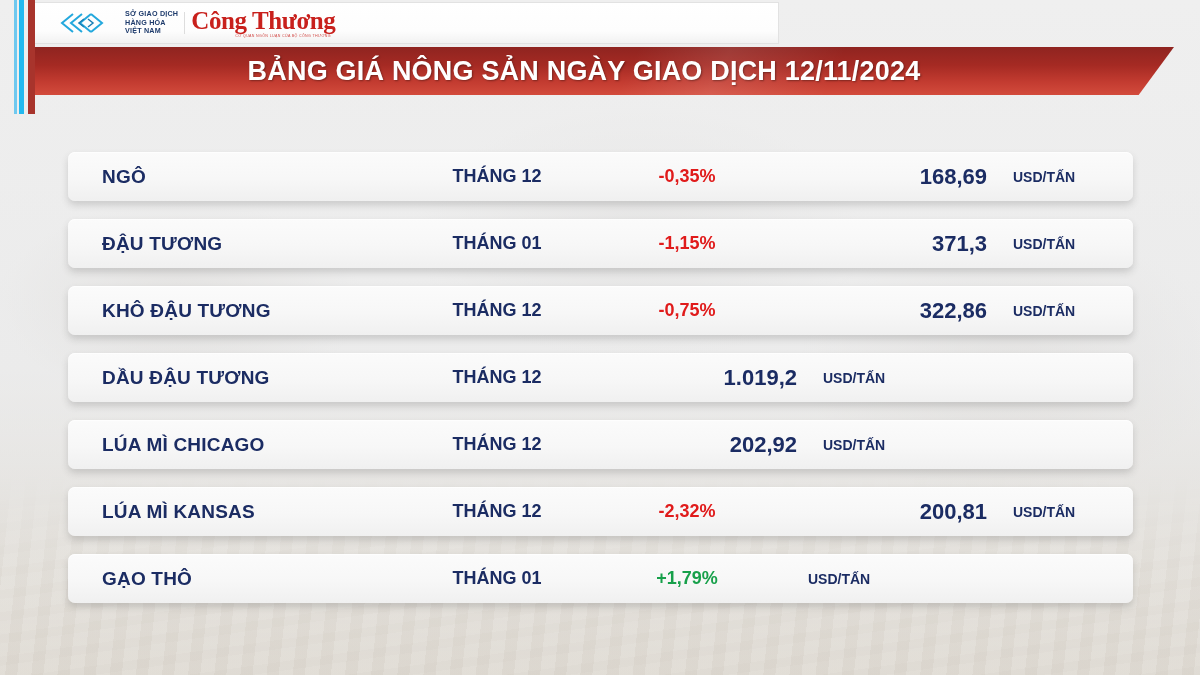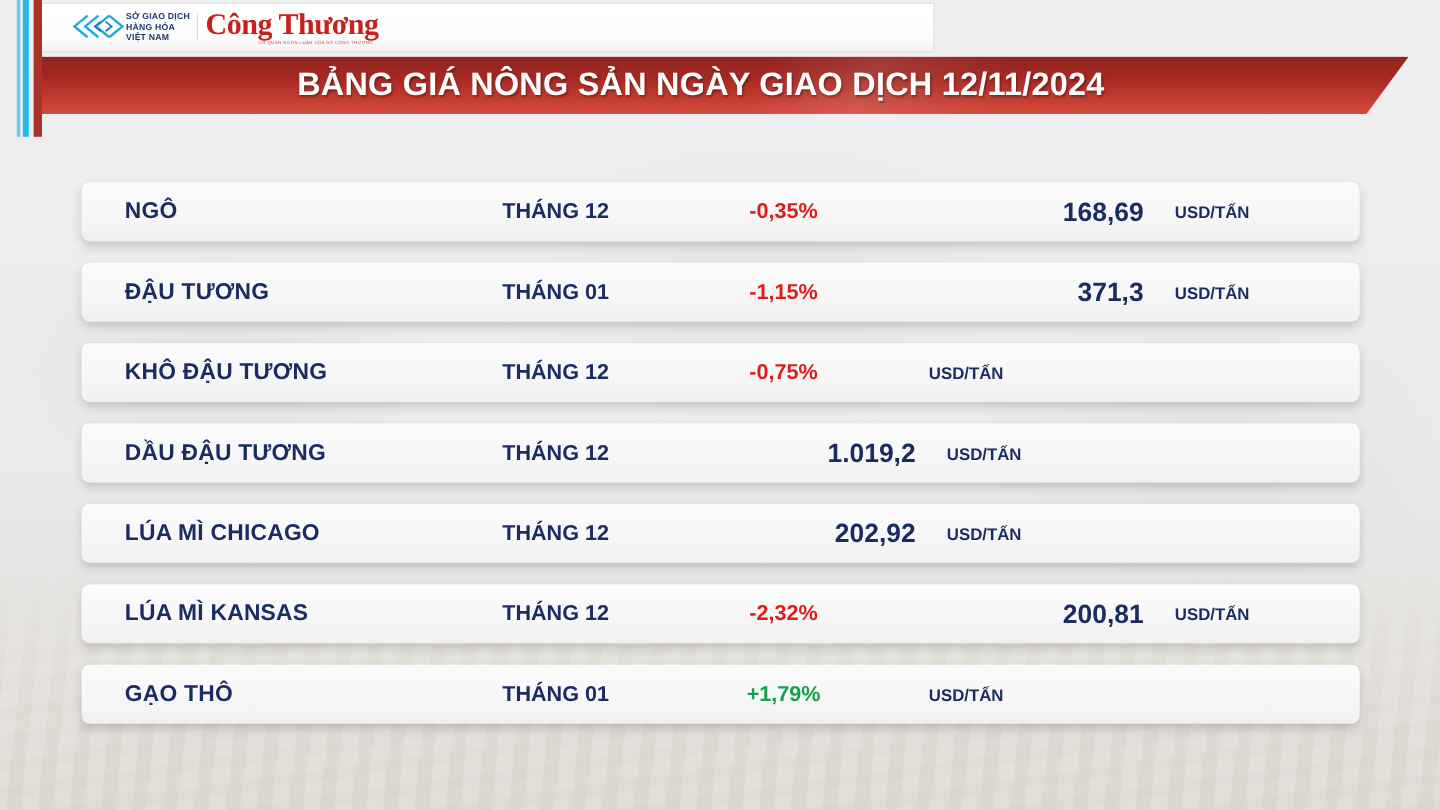--- a/index.html
+++ b/index.html
@@ -88,23 +88,23 @@
     position: absolute;
     top: 0;
     height: 114px;
   }
   .stripe.s1 { left: 14px; width: 3px; background: #6fc9ef; }
   .stripe.s2 { left: 19px; width: 5px; background: #23b9ef; }
   .stripe.s3 { left: 28px; width: 7px; background: #a8342c; }
 
   .logo-group {
     display: flex;
-    align-items: flex-start;
+    align-items: center;
     margin-left: 24px;
-    gap: 0;
+    gap: 20px;
   }
   .mxv-mark { width: 46px; height: 24px; flex: none; }
   .mxv-text {
     font-family: "Liberation Sans", sans-serif;
     font-size: 7.2px;
     font-weight: bold;
     color: #1d3a6b;
     line-height: 8.4px;
     letter-spacing: 0.2px;
     white-space: nowrap;
@@ -188,25 +188,25 @@
     background: linear-gradient(to bottom, #fbfbfb 0%, #f7f7f7 55%, #f0f0f0 100%);
     box-shadow: 0 4px 7px rgba(80,80,80,0.22), 0 1px 0 rgba(255,255,255,0.8) inset;
     display: flex;
     align-items: center;
     font-family: "Liberation Sans", sans-serif;
     font-weight: bold;
     color: #1b2c63;
   }
   .c-name {
     width: 300px;
-    padding-left: 36px;
     box-sizing: border-box;
     font-size: 19px;
     letter-spacing: 0.2px;
     white-space: nowrap;
+    margin-left: 34px;
   }
   .c-month {
     width: 190px;
     text-align: center;
     font-size: 18px;
     white-space: nowrap;
   }
   .c-change {
     width: 190px;
     text-align: center;
@@ -291,20 +291,21 @@
       <div class="c-month">THÁNG 01</div>
       <div class="c-change down">-1,15%</div>
       <div class="c-price">371,3</div>
       <div class="c-unit">USD/TẤN</div>
     </div>
 
     <div class="row">
       <div class="c-name">KHÔ ĐẬU TƯƠNG</div>
       <div class="c-month">THÁNG 12</div>
       <div class="c-change down">-0,75%</div>
+      <div class="c-price">322,86</div>
       <div class="c-unit">USD/TẤN</div>
     </div>
 
     <div class="row">
       <div class="c-name">DẦU ĐẬU TƯƠNG</div>
       <div class="c-month">THÁNG 12</div>
       <div class="c-price">1.019,2</div>
       <div class="c-unit">USD/TẤN</div>
     </div>
 

